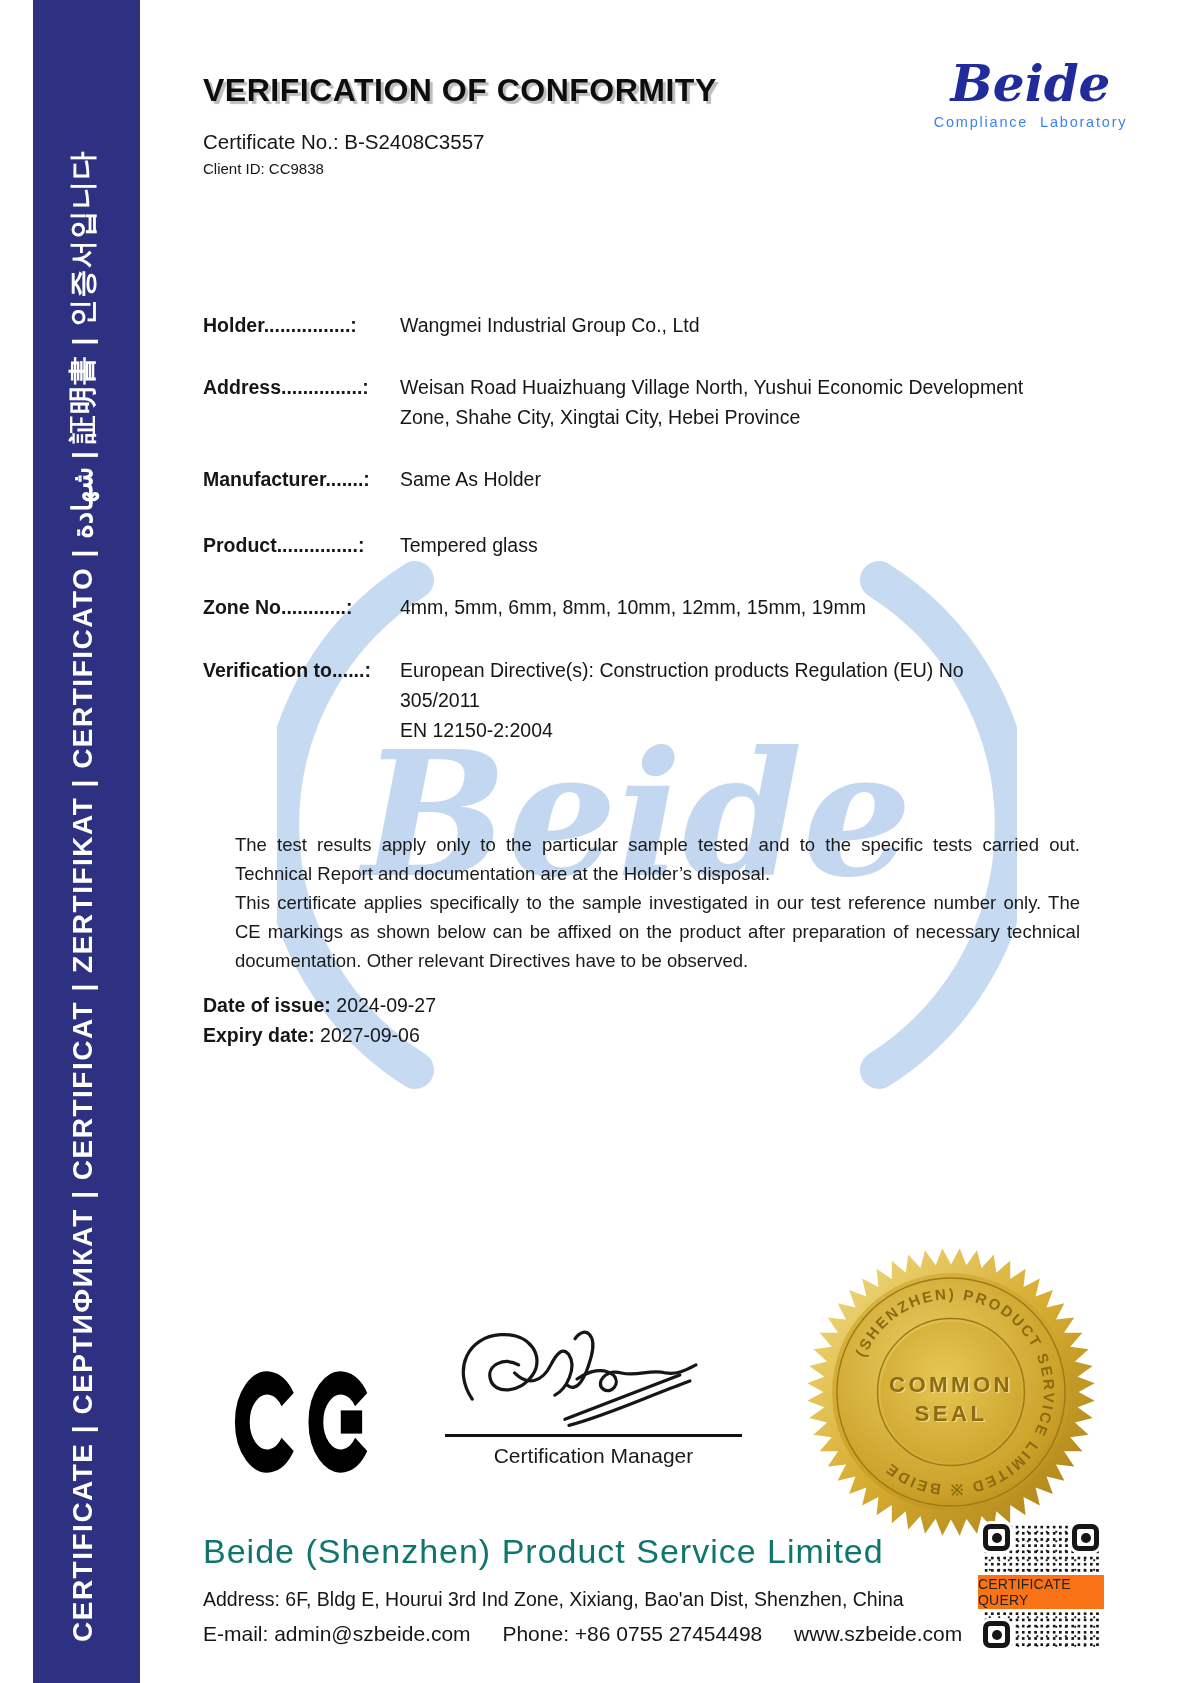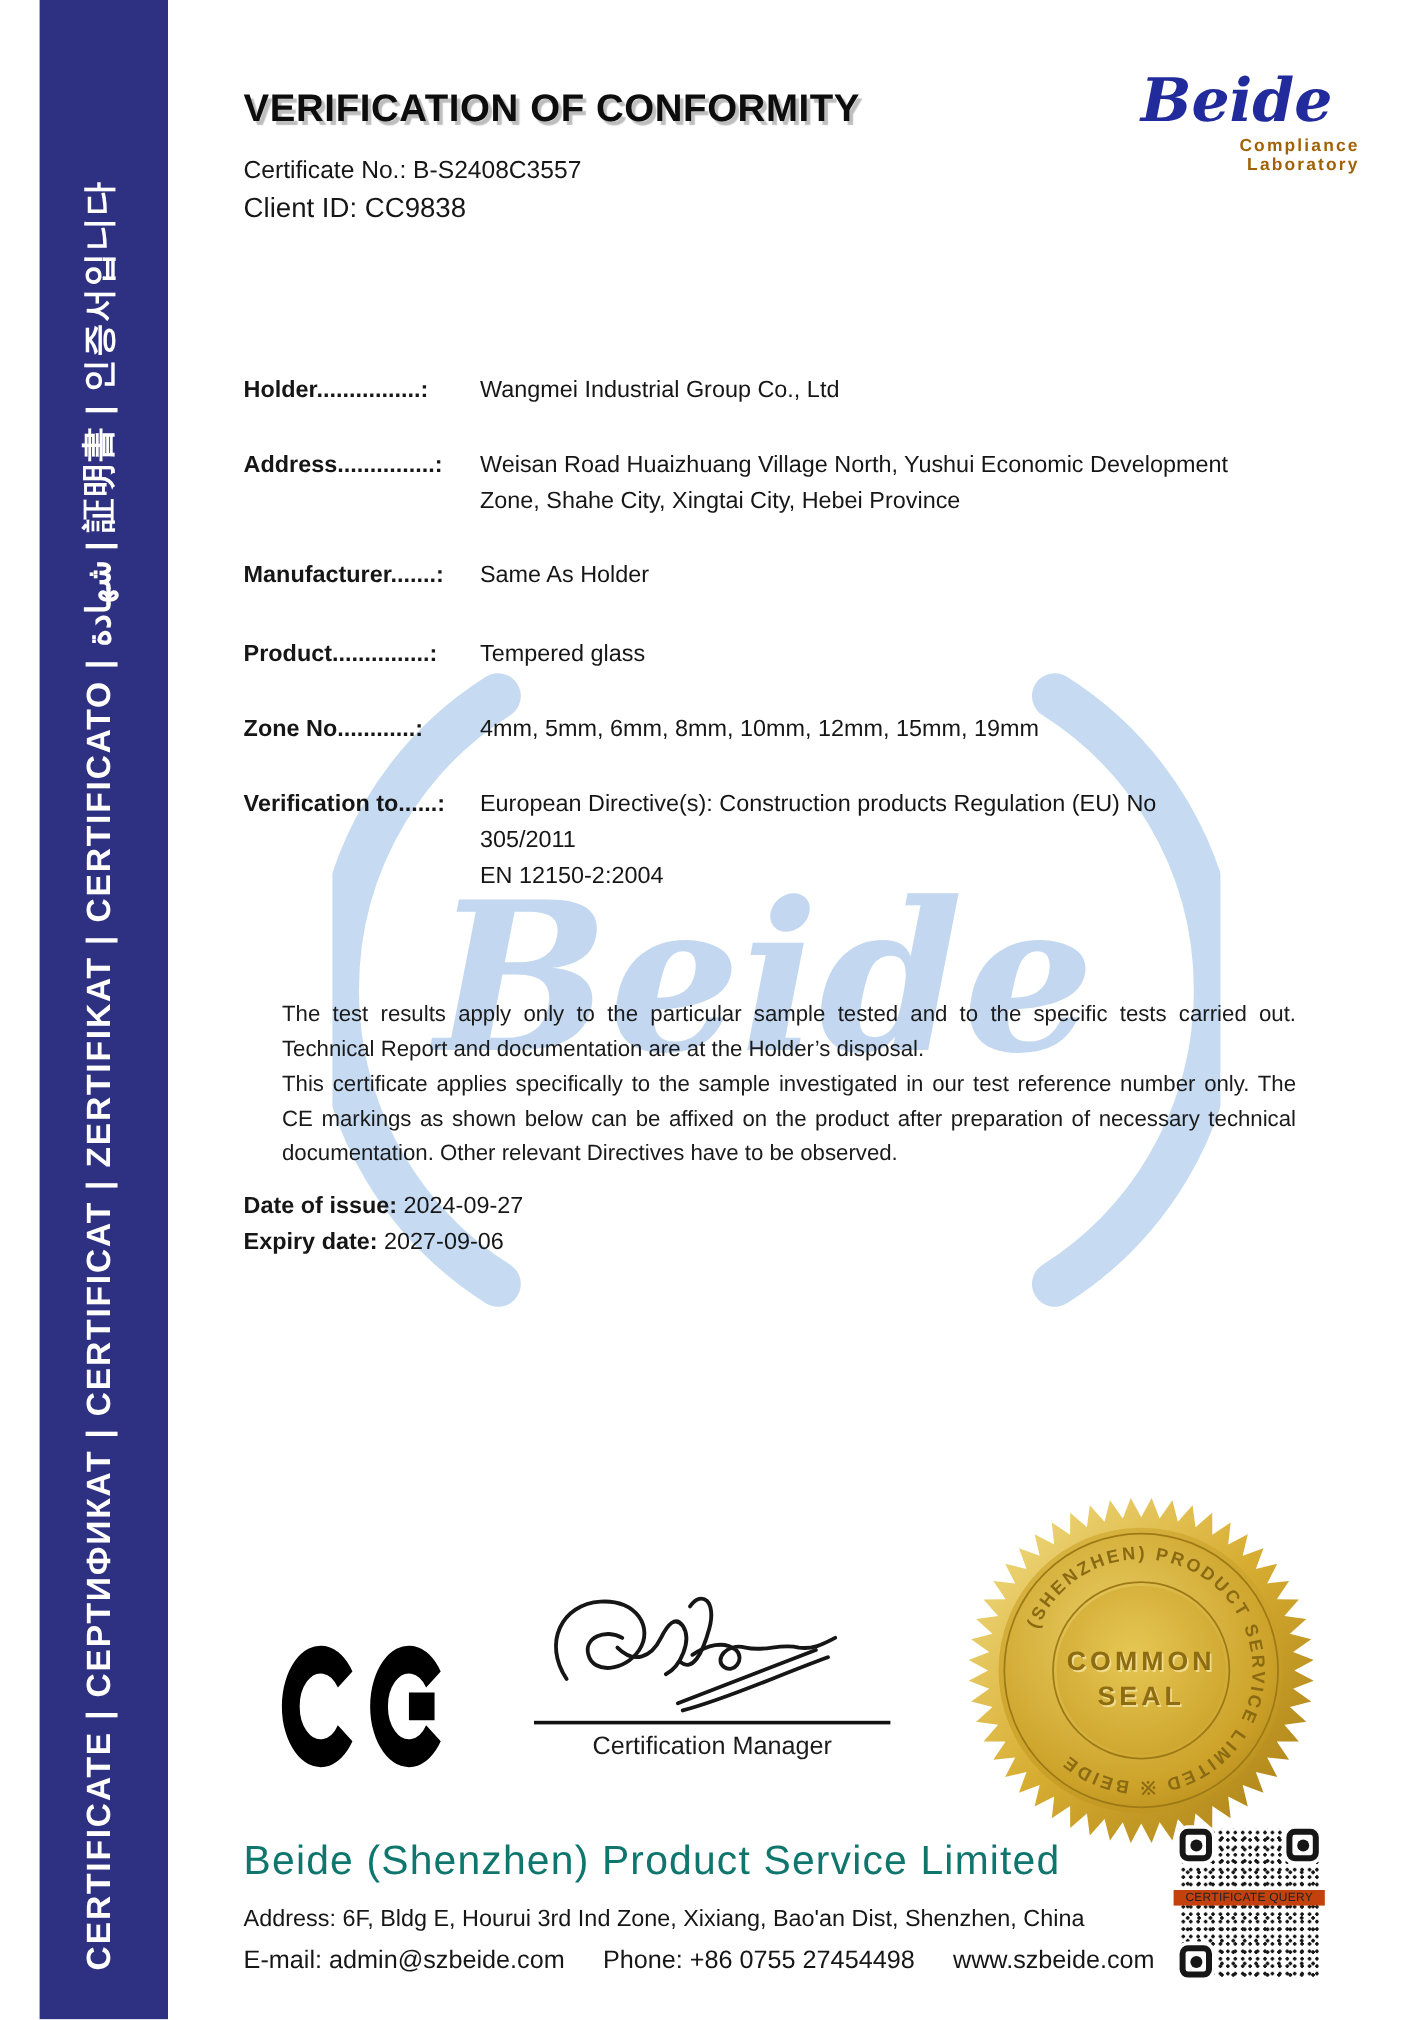--- a/index.html
+++ b/index.html
@@ -15,26 +15,26 @@
   
   .watermark { position:absolute; left:277px; top:545px; width:740px; height:560px; }
   .wm-paren { stroke:#c6dbf2; stroke-width:38; fill:none; stroke-linecap:round; }
   .wm-text { font-family:"DejaVu Serif", serif; font-style:italic; font-weight:bold;
              font-size:172px; fill:#c3d8f0; text-anchor:middle; }
 
   
   .title { position:absolute; left:203px; top:72px; margin:0; font-size:32px; font-weight:bold;
            letter-spacing:0.5px; color:#0d0d0d; text-shadow:3px 3px 1px #bdbdbd; }
   .cert-no  { position:absolute; left:203px; top:130px; font-size:20.5px; }
-  .client-id{ position:absolute; left:203px; top:160px; font-size:23px;text-align:center; }
+  .client-id{ position:absolute; left:203px; top:160px; font-size:15px;text-align:center; }
   .logo { position:absolute; left:928px; top:58px; width:205px; text-align:center; }
   .logo-text { font-family:"DejaVu Serif", serif; font-style:italic; font-weight:bold;
                font-size:50px; line-height:1.05; color:#222b9c; }
-  .logo-sub { margin-top:3px; font-size:14.5px; font-weight:bold; letter-spacing:1.8px;
-              word-spacing:6px; color:#a16207;text-align:right; }
+  .logo-sub { margin-top:3px; font-size:14.5px; font-weight:normal; letter-spacing:1.8px;
+              word-spacing:6px; color:#3b82f6; }
 
   
   .field-row { position:absolute; left:203px; width:845px; }
   .field-label { position:absolute; left:0; top:0; font-weight:bold; font-size:19.5px; line-height:30px; }
   .field-value { margin-left:197px; font-size:19.5px; line-height:30px; }
 
   
   .para { position:absolute; left:203px; width:845px; text-align:justify;
           font-size:18.5px; line-height:29px; color:#1a1a1a;margin-left:32px; }
   .p1 { top:830px; } .p2 { top:888px; }
@@ -72,22 +72,22 @@
   .qr { position:absolute; left:983px; top:1524px; width:116px; height:124px; }
   .qr-dots { position:absolute; left:0; top:0; right:0; bottom:0;
     background-image: radial-gradient(#161616 1.35px, transparent 1.6px),
                       radial-gradient(#161616 1.25px, transparent 1.5px);
     background-size: 6.2px 6.2px, 9.5px 9.5px; background-position: 0 0, 2px 3px; }
   .qr-finder { position:absolute; width:27px; height:27px; border:5.5px solid #161616;
                border-radius:7px; background:#fff; box-shadow:0 0 0 3px #fff; box-sizing:border-box; }
   .qr-finder::after { content:""; position:absolute; left:3.5px; top:3.5px; right:3.5px; bottom:3.5px;
                       background:#161616; border-radius:50%; }
   .qr-tl { left:0; top:0; } .qr-tr { right:0; top:0; } .qr-bl { left:0; bottom:0; }
-  .qr-caption { position:absolute; left:-5px; right:-5px; top:51px; background:#c2410c;
-                font-size:10px; letter-spacing:0.2px; text-align:center; color:#222; padding:1px 0; }
+  .qr-caption { position:absolute; left:-5px; right:-5px; top:51px; background:#f97316;
+                font-size:14px; letter-spacing:0.2px; text-align:left; color:#222; padding:1px 0; }
 </style>
 </head>
 <body>
 
 <div class="page">
 
   <div class="sidebar">
     <span class="sidebar-text">CERTIFICATE | СЕРТИФИКАТ | CERTIFICAT | ZERTIFIKAT | CERTIFICATO | شهادة | 証明書 | 인증서입니다</span>
   </div>
 

